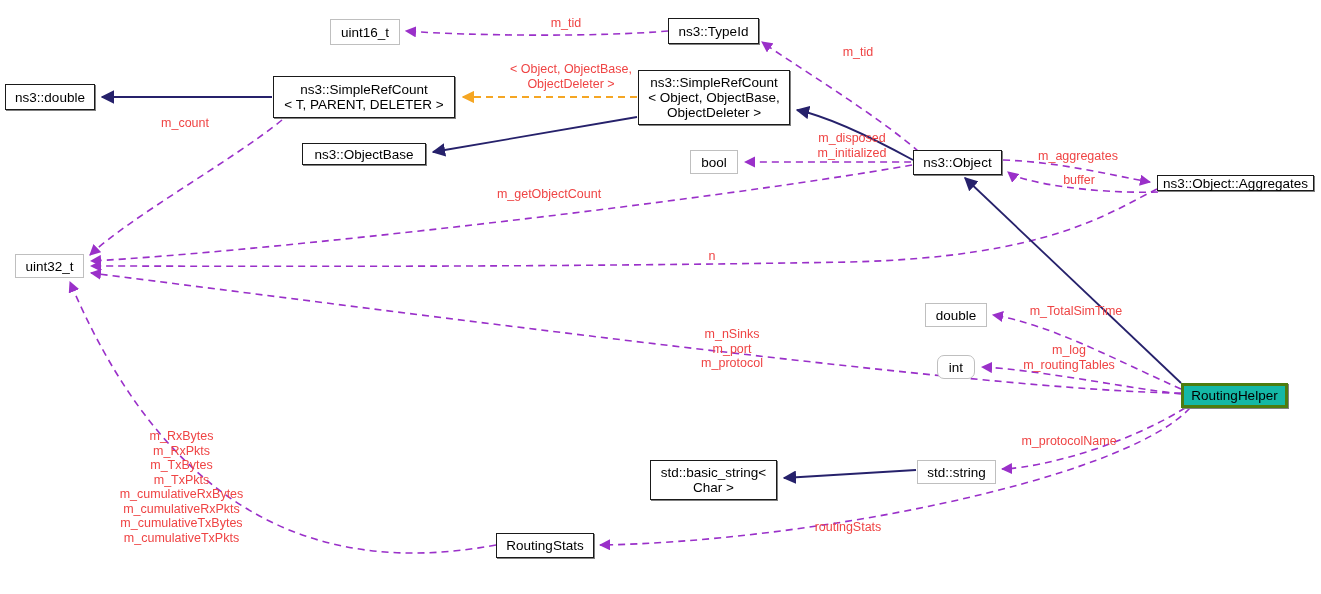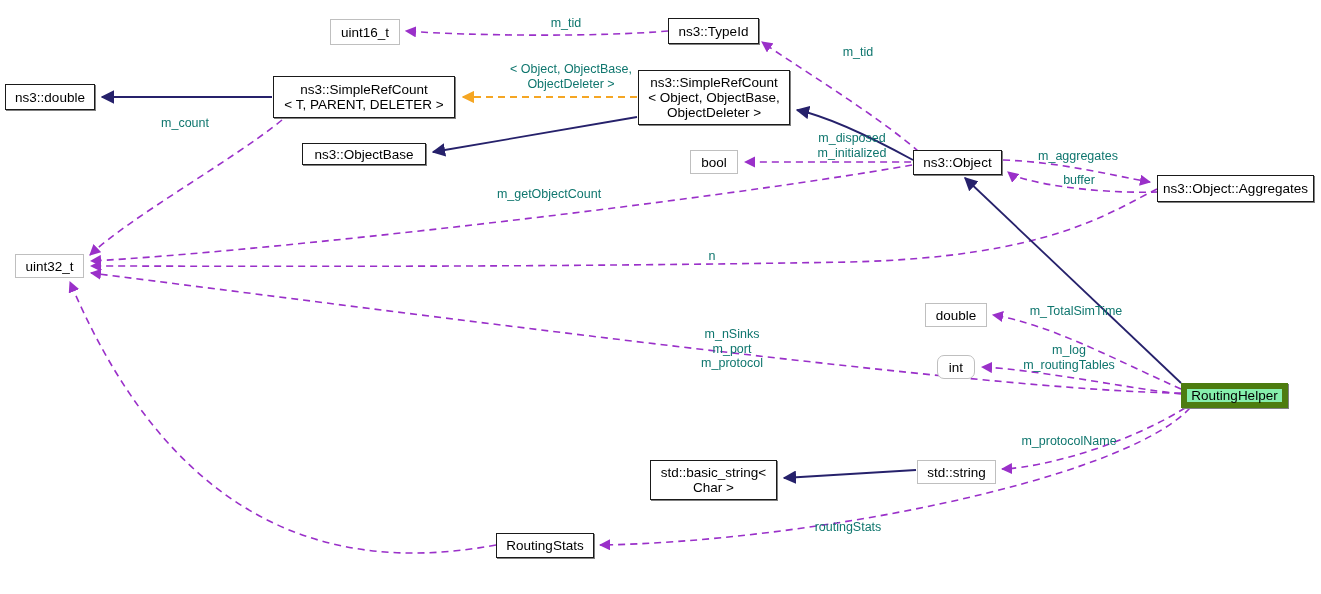--- a/index.html
+++ b/index.html
@@ -37,29 +37,29 @@
     z-index: 5;
   }
   .node.cls {
     border: 1px solid #1a1a1a;
     box-shadow: 1px 1px 0 0 #808080;
   }
   .node.prim {
     border: 1px solid #bfbfbf;
   }
   .node.focus {
-    border: 6px solid #4d7c0f;
-    background: #86efac;
+    border: 3px solid #4d7c0f;
+    background: #14b8a6;
     box-shadow: 1px 1px 0 0 #808080;
   }
   .edge-label {
     position: absolute;
     font-size: 12.5px;
     line-height: 14.5px;
-    color: #0f766e;
+    color: #ef4444;
     text-align: center;
     white-space: pre;
     z-index: 6;
     background: transparent;
   }
 </style>
 </head>
 <body>
 
 <div id="diagram">
@@ -119,21 +119,21 @@
   <div class="node cls" style="left:638px;top:58px;width:152px;height:55px;">ns3::SimpleRefCount
 &lt; Object, ObjectBase,
 ObjectDeleter &gt;</div>
 
   <div class="node cls" style="left:302px;top:131px;width:124px;height:22px;">ns3::ObjectBase</div>
 
   <div class="node prim" style="left:690px;top:138px;width:48px;height:24px;">bool</div>
 
   <div class="node cls" style="left:913px;top:138px;width:89px;height:25px;">ns3::Object</div>
 
-  <div class="node cls" style="left:1157px;top:163px;width:157px;height:27px;">ns3::Object::Aggregates</div>
+  <div class="node cls" style="left:1157px;top:163px;width:157px;height:16px;">ns3::Object::Aggregates</div>
 
   <div class="node prim" style="left:15px;top:242px;width:69px;height:24px;">uint32_t</div>
 
   <div class="node prim" style="left:925px;top:291px;width:62px;height:24px;">double</div>
 
   <div class="node prim" style="left:937px;top:343px;width:38px;height:24px;border-radius:7px;">int</div>
 
   <div class="node focus" style="left:1181px;top:371px;width:107px;height:25px;">RoutingHelper</div>
 
   <div class="node cls" style="left:650px;top:448px;width:127px;height:40px;">std::basic_string&lt;
@@ -169,14 +169,22 @@
 
   <div class="edge-label" style="left:1021px;top:292px;width:110px;">m_TotalSimTime</div>
 
   <div class="edge-label" style="left:1013px;top:331px;width:112px;">m_log
 m_routingTables</div>
 
   <div class="edge-label" style="left:1013px;top:422px;width:112px;">m_protocolName</div>
 
   <div class="edge-label" style="left:803px;top:508px;width:90px;">routingStats</div>
 
+  <div class="edge-label" style="left:104px;top:417px;width:155px;">m_RxBytes
+m_RxPkts
+m_TxBytes
+m_TxPkts
+m_cumulativeRxBytes
+m_cumulativeRxPkts
+m_cumulativeTxBytes
+m_cumulativeTxPkts</div>
 
 </div>
 
 </body></html>

